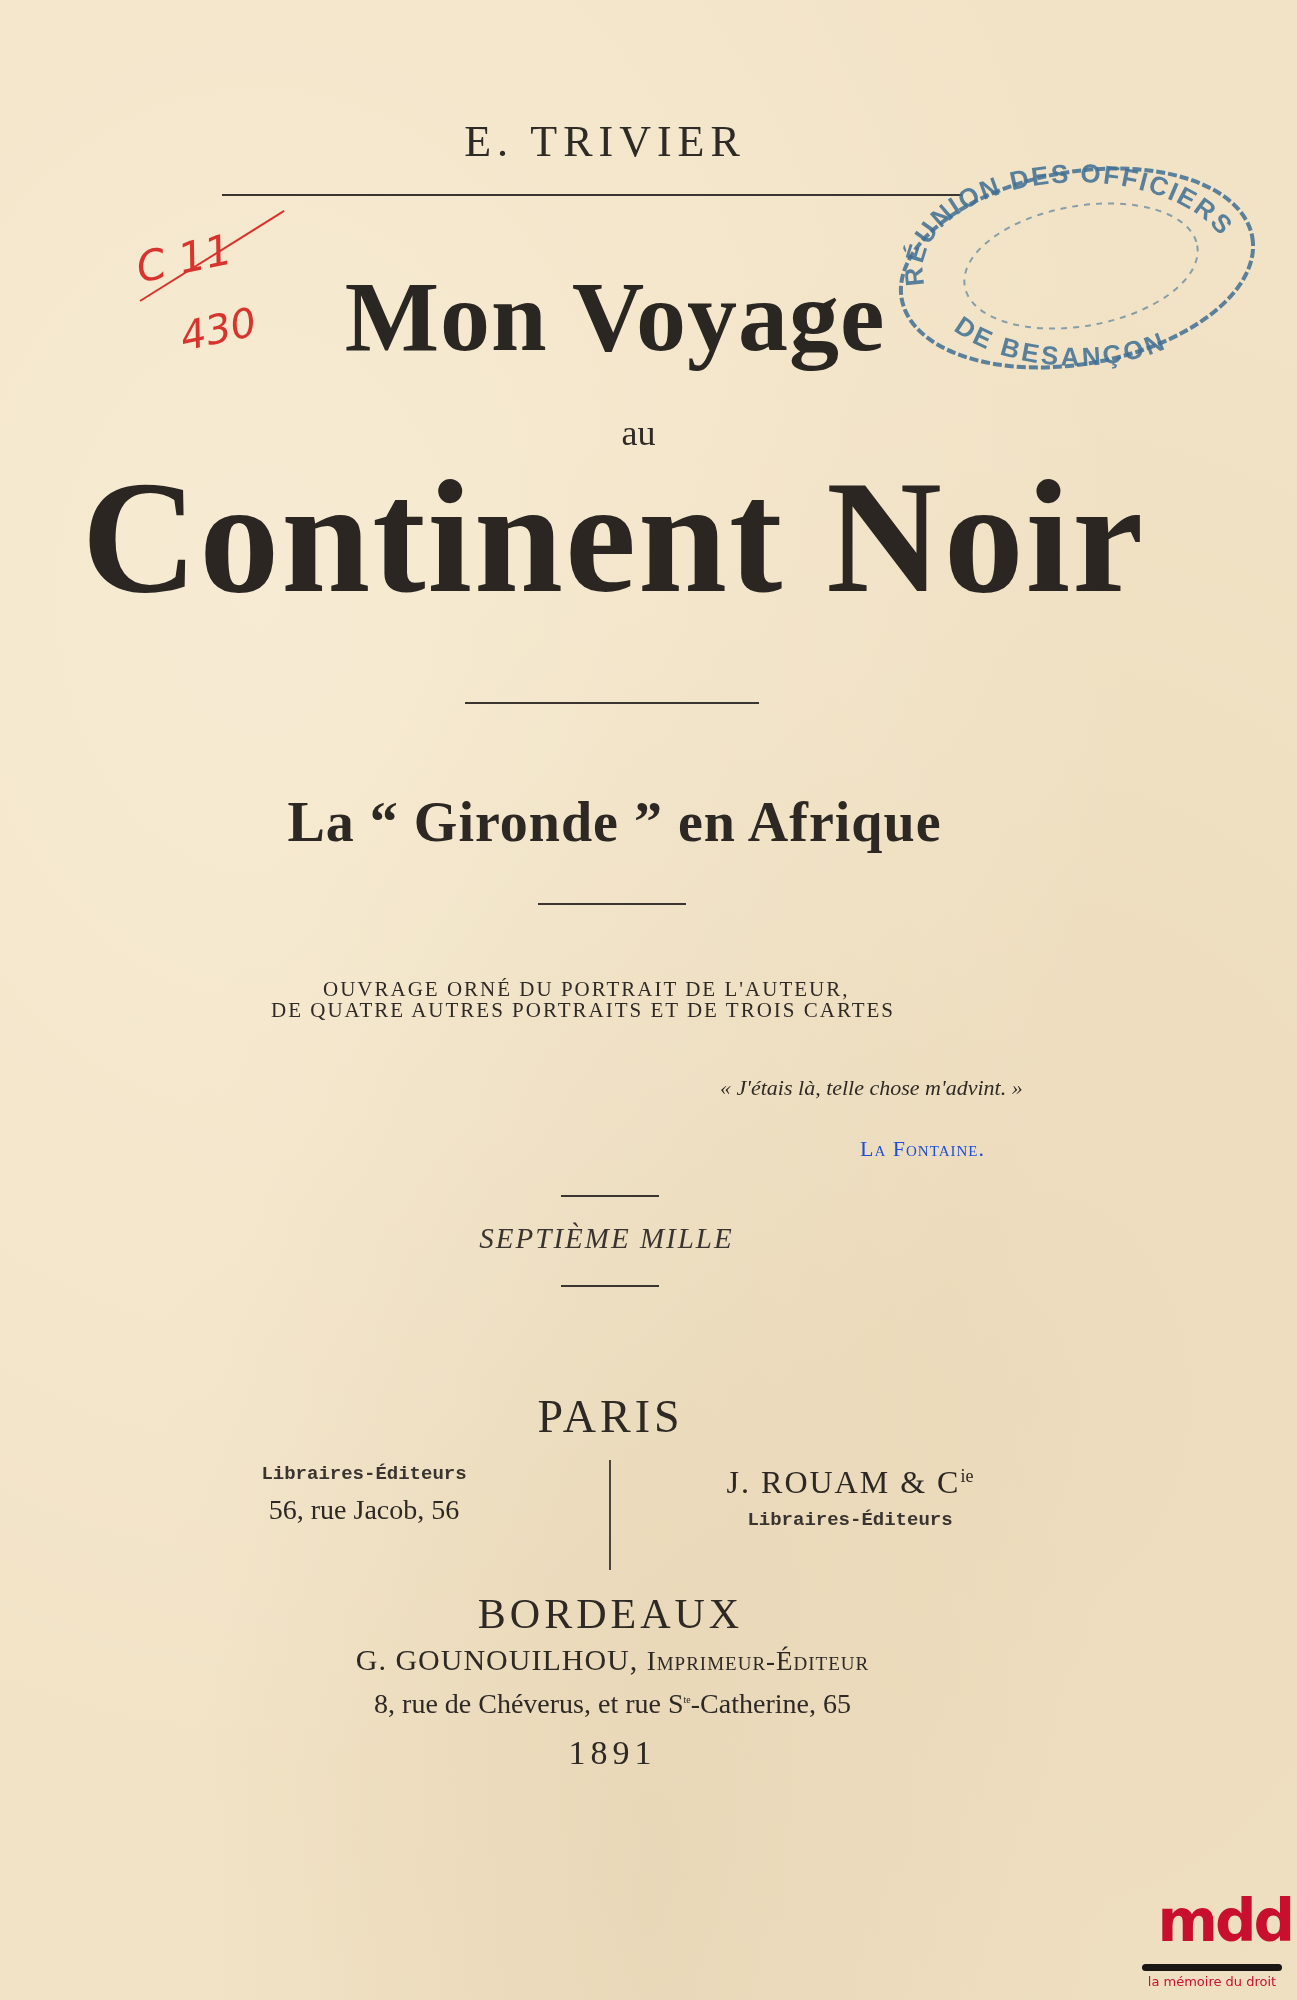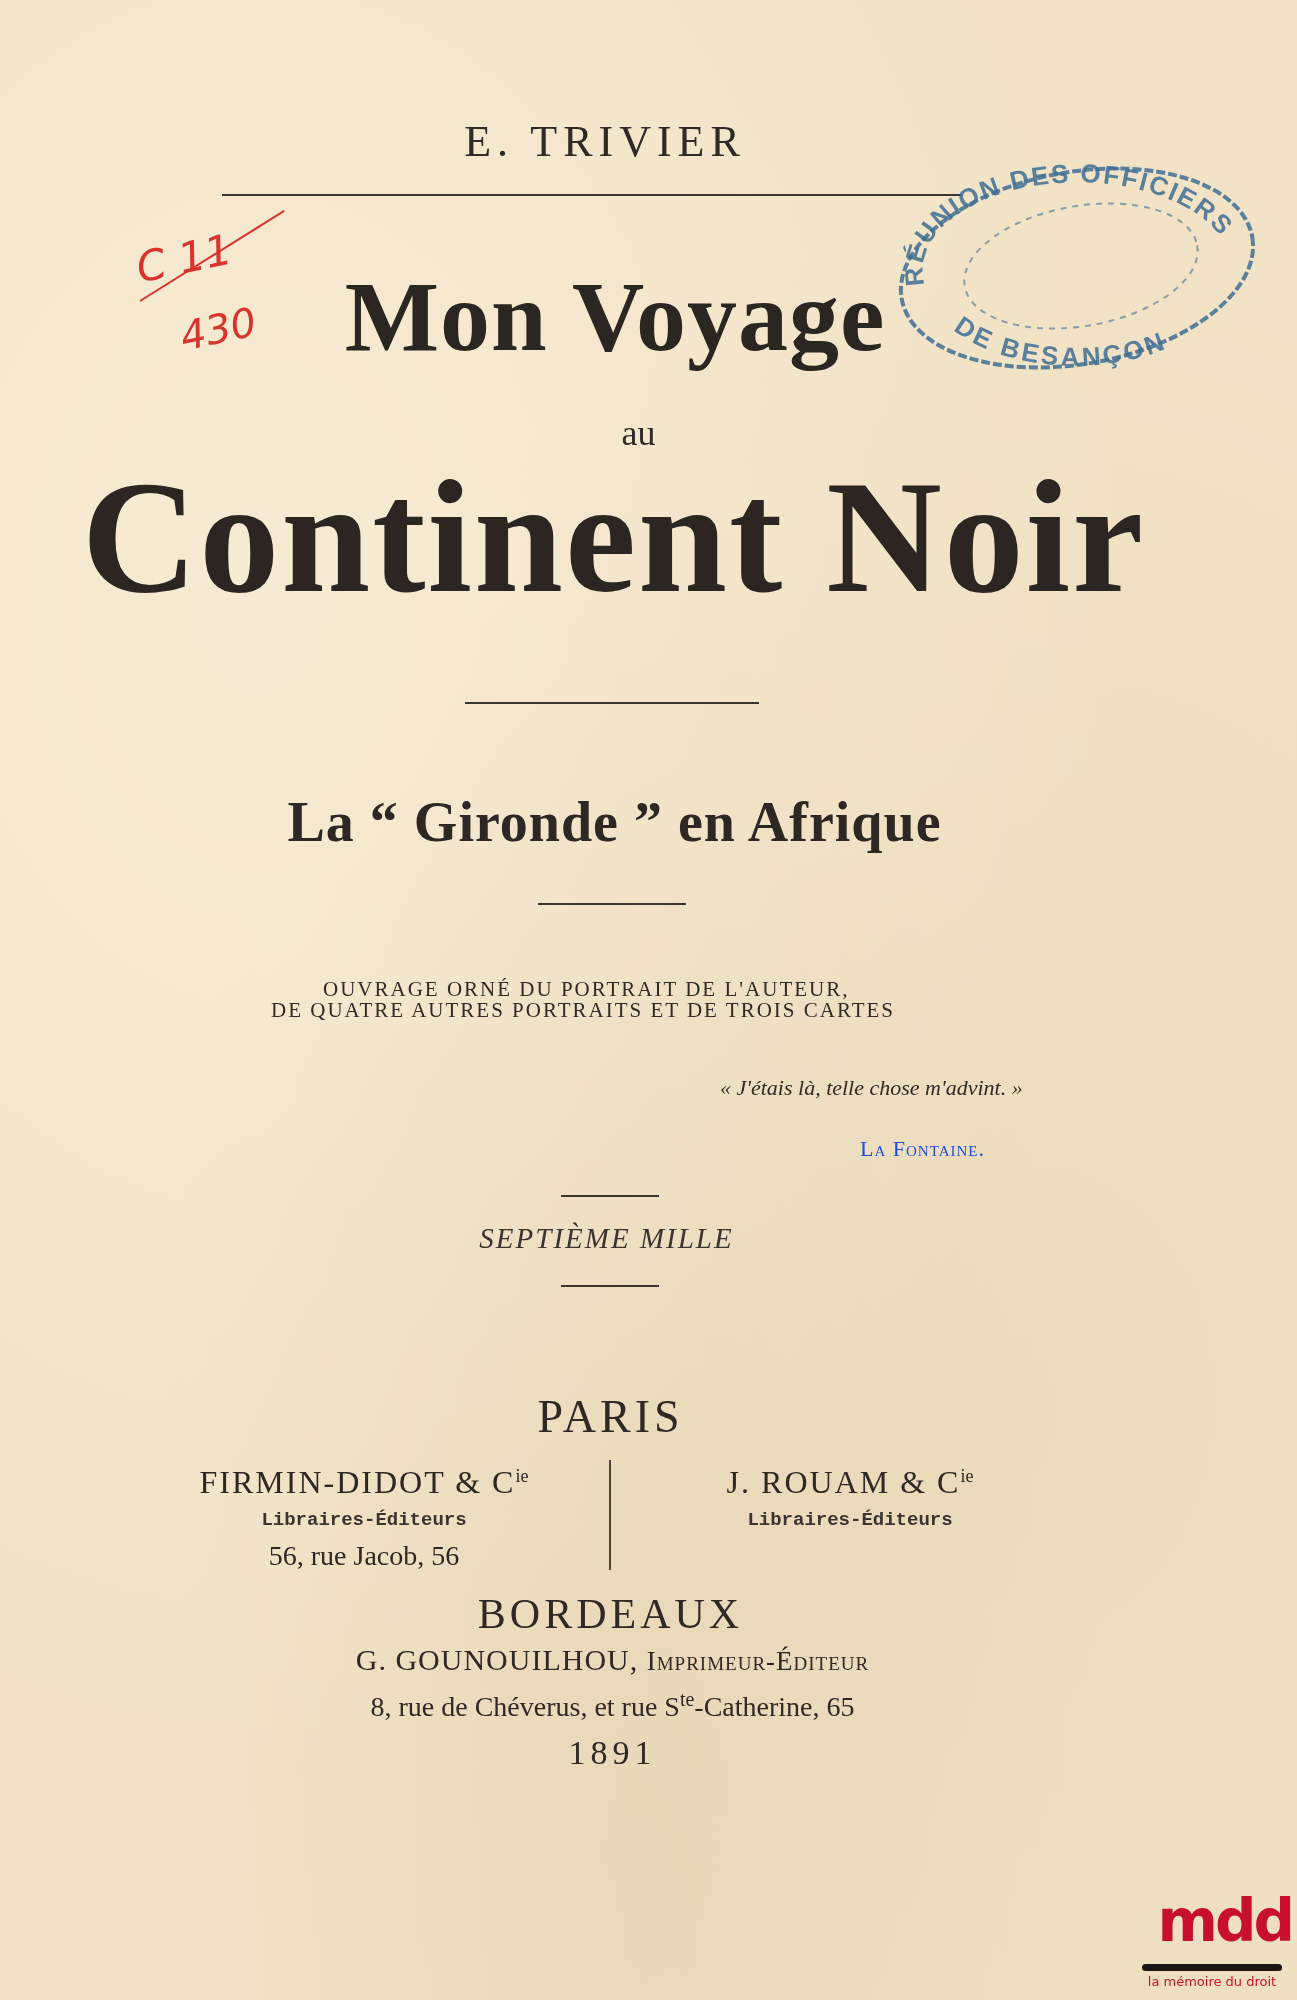--- a/index.html
+++ b/index.html
@@ -184,21 +184,21 @@
       font-variant: small-caps;
       font-size: 27px;
     }
     #printer-addr {
       top: 1688px;
       font-family: "Liberation Serif", serif;
       font-size: 28px;
       color: #2e2925;
     }
     #printer-addr sup {
-      font-size: 20px;
+      font-size: 10px;
       vertical-align: 10px;
     }
     #year {
       top: 1734px;
       font-family: "Liberation Serif", serif;
       font-size: 34px;
       letter-spacing: 5px;
       color: #2e2925;
     }
 
@@ -321,21 +321,20 @@
 <div id="quote" class="abs">« J'étais là, telle chose m'advint. »</div>
 <div id="quote-author" class="abs">La Fontaine.</div>
 
 <div class="rule" style="left:561px; top:1195px; width:98px;"></div>
 <div id="edition" class="center-text" style="left:-42px;">SEPTIÈME MILLE</div>
 <div class="rule" style="left:561px; top:1285px; width:98px;"></div>
 
 <div id="city-paris" class="center-text" style="left:-38px;">PARIS</div>
 
 <div id="pub-left" class="publisher">
-  <div class="pub-name"><span>FIRMIN-DIDOT &amp; C</span><sup>ie</sup></div>
   <div class="pub-role">Libraires-Éditeurs</div>
   <div class="pub-addr">56, rue Jacob, 56</div>
 </div>
 <div id="pub-divider" class="abs"></div>
 <div id="pub-right" class="publisher">
   <div class="pub-name"><span>J. ROUAM &amp; C</span><sup>ie</sup></div>
   <div class="pub-role">Libraires-Éditeurs</div>
 </div>
 
 <div id="city-bordeaux" class="center-text" style="left:-38px;">BORDEAUX</div>

